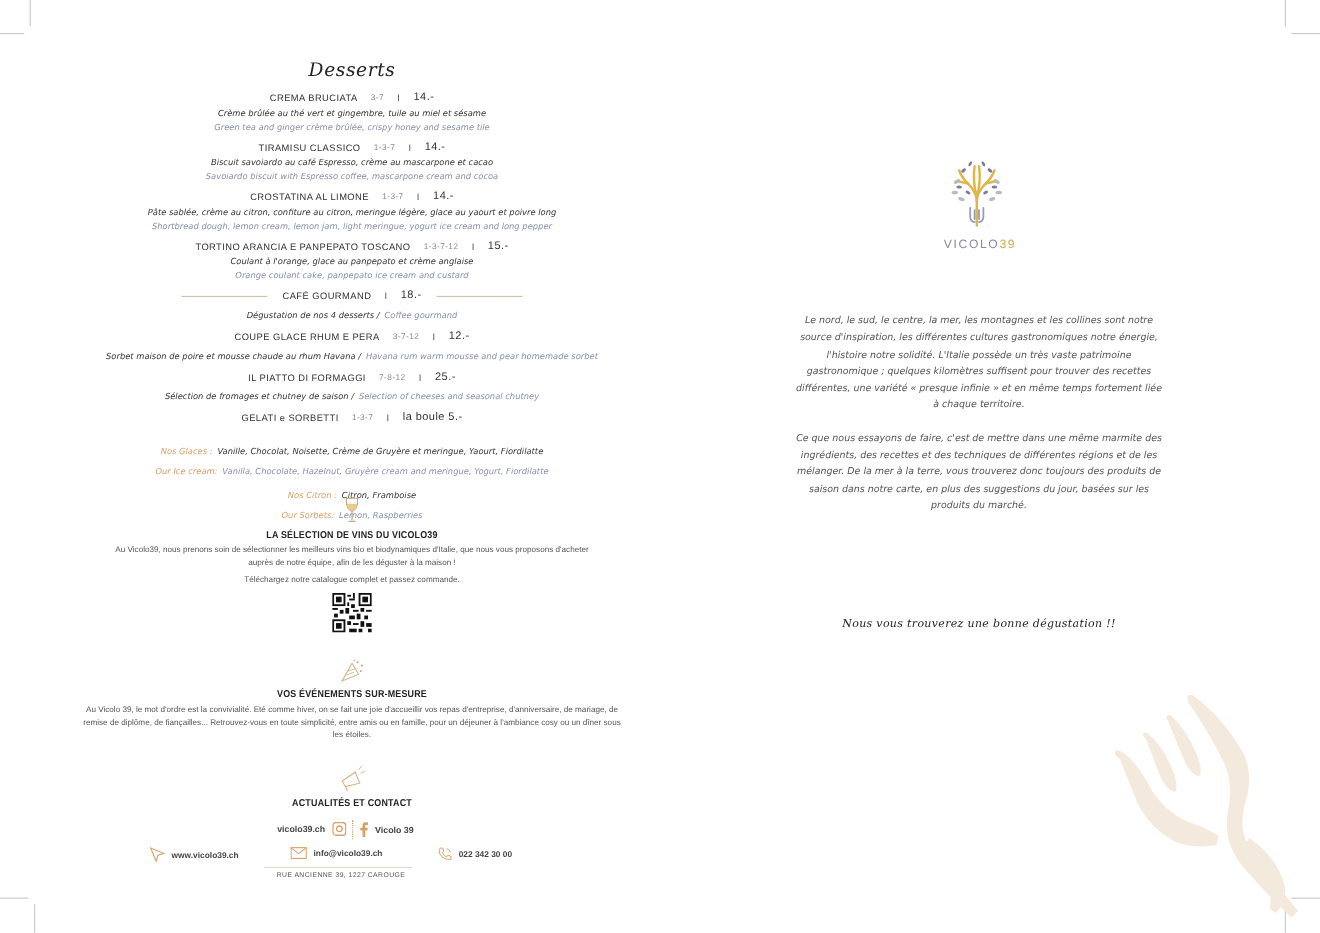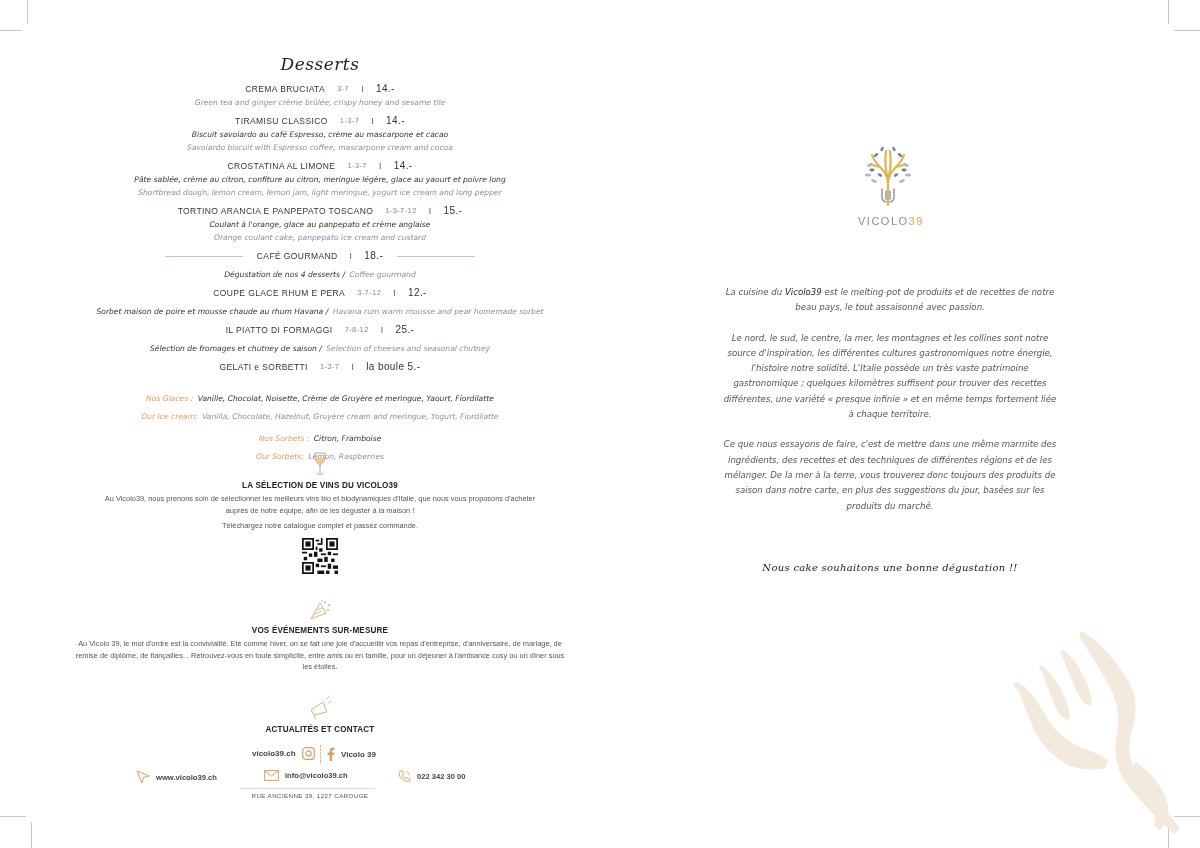--- a/index.html
+++ b/index.html
@@ -65,20 +65,21 @@
 <div class="title">Desserts</div>
 
 <div class="menu">
   <div class="item">
     <div class="item-head">
         <span class="name">CREMA BRUCIATA</span>
         <span class="allergens">3-7</span>
         <span class="sep">I</span>
         <span class="price">14.-</span>
       </div>
+    <div class="fr">Crème brûlée au thé vert et gingembre, tuile au miel et sésame</div>
     <div class="en">Green tea and ginger crème brûlée, crispy honey and sesame tile</div>
   </div>
   <div class="item">
     <div class="item-head">
         <span class="name">TIRAMISU CLASSICO</span>
         <span class="allergens">1-3-7</span>
         <span class="sep">I</span>
         <span class="price">14.-</span>
       </div>
     <div class="fr">Biscuit savoiardo au café Espresso, crème au mascarpone et cacao</div>
@@ -136,21 +137,21 @@
   </div>
   <div class="item">
     <div class="item-head">
         <span class="name" style="text-transform:none">GELATI e SORBETTI</span>
         <span class="allergens">1-3-7</span>
         <span class="sep">I</span>
         <span class="price">la boule  5.-</span>
       </div>
     <div style="margin-top:13px"><span class="fr orange">Nos Glaces :</span> <span class="fr">Vanille, Chocolat, Noisette, Crème de Gruyère et meringue, Yaourt, Fiordilatte</span></div>
     <div><span class="en orange">Our Ice cream:</span> <span class="en">Vanilla, Chocolate, Hazelnut, Gruyère cream and meringue, Yogurt, Fiordilatte</span></div>
-    <div style="margin-top:4px"><span class="fr orange">Nos Sorbets :</span> <span class="fr">Citron, Framboise</span></div>
+    <div style="margin-top:4px"><span class="fr orange">Nos Citron :</span> <span class="fr">Citron, Framboise</span></div>
     <div><span class="en orange">Our Sorbets:</span> <span class="en">Lemon, Raspberries</span></div>
   </div>
 </div>
 
 <div class="section" style="top:452px;">
   <svg width="12" height="24" viewBox="0 0 12 24">
     <path d="M1 1 H11 Q12 10 6 13 Q0 10 1 1 Z" fill="none" stroke="#c9a57c" stroke-width="1"></path>
     <path d="M1.5 6 H10.5 Q10.5 11 6 12.5 Q1.5 11 1.5 6 Z" fill="#e8c98e"></path>
     <line x1="6" y1="13" x2="6" y2="21" stroke="#c9a57c" stroke-width="1"></line>
     <line x1="3" y1="22" x2="9" y2="22" stroke="#c9a57c" stroke-width="1"></line>
@@ -293,25 +294,24 @@
       <path d="M20 44 L20 52 Q20 56 24 57"></path>
       <path d="M32 44 L32 52 Q32 56 28 57"></path>
       <path d="M24 46 L24 54"></path>
       <path d="M28 46 L28 54"></path>
     </g>
   </svg>
   <div class="logo-text"><span>VICOLO</span><span class="num">39</span></div>
 </div>
 
 <div class="intro">
-  <p><span>La cuisine du </span><b>Vicolo39</b><span> est le melting-pot de produits et de recettes de notre beau pays, le tout assaisonné avec passion.</span></p>
   <p>Le nord, le sud, le centre, la mer, les montagnes et les collines sont notre source d'inspiration, les différentes cultures gastronomiques notre énergie, l'histoire notre solidité. L'Italie possède un très vaste patrimoine gastronomique ; quelques kilomètres suffisent pour trouver des recettes différentes, une variété « presque infinie » et en même temps fortement liée à chaque territoire.</p>
   <p>Ce que nous essayons de faire, c'est de mettre dans une même marmite des ingrédients, des recettes et des techniques de différentes régions et de les mélanger. De la mer à la terre, vous trouverez donc toujours des produits de saison dans notre carte, en plus des suggestions du jour, basées sur les produits du marché.</p>
 </div>
-<div class="closing">Nous cake souhaitons une bonne dégustation !!</div>
+<div class="closing">Nous vous trouverez une bonne dégustation !!</div>
 
 <svg style="position:absolute;left:1000px;top:620px;" width="200" height="228" viewBox="0 0 200 228">
   <g fill="#f3e9dc">
     <path d="M18 70 Q10 64 16 62 Q30 66 48 100 Q62 120 82 128 Q96 132 108 140 L106 148 Q88 152 70 146 Q46 134 34 110 Z"></path>
     <path d="M42 52 Q36 46 42 46 Q56 56 66 80 Q72 96 68 100 Q60 98 54 84 Z"></path>
     <path d="M62 36 Q58 30 64 30 Q78 42 88 66 Q94 82 90 86 Q82 84 76 70 Z"></path>
     <path d="M80 18 Q78 10 84 12 Q110 30 130 64 Q140 84 132 110 Q124 136 140 158 Q160 184 180 208 L174 214 Q150 192 130 168 Q112 146 116 120 Q122 92 112 72 Q98 44 80 18 Z"></path>
     <path d="M136 142 Q162 160 168 186 Q170 200 160 210 L154 206 Q158 192 150 176 Q142 160 128 150 Z"></path>
   </g>
 </svg>

